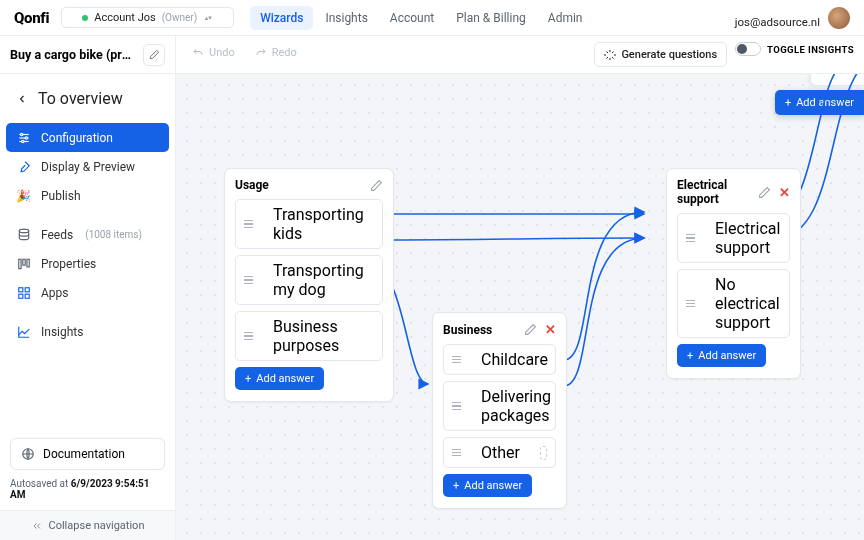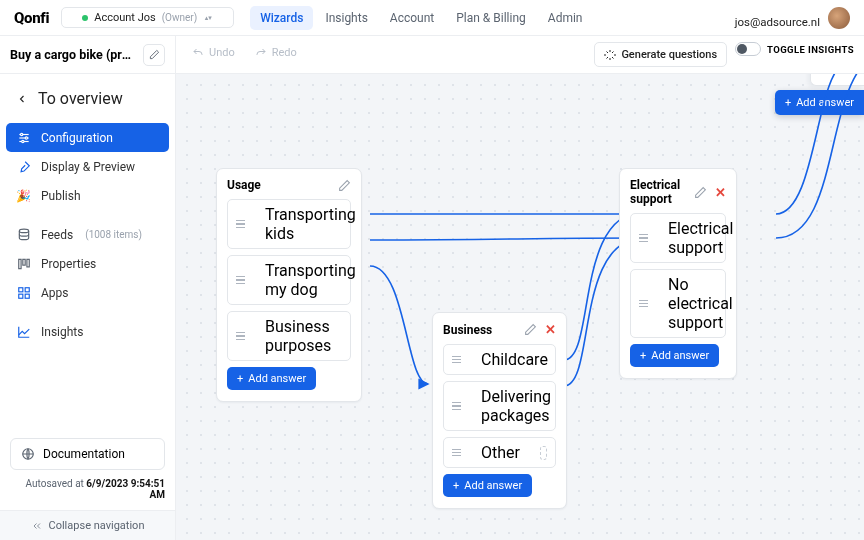--- a/index.html
+++ b/index.html
@@ -29,21 +29,21 @@
 .side{position:absolute;left:0;top:74px;width:176px;bottom:0;border-right:1px solid #eceef1;background:#fff;display:flex;flex-direction:column}
 .sidetop{padding:8px 10px;display:flex;flex-direction:column;gap:1px}
 .toov{display:flex;align-items:center;gap:10px;font-size:16px;color:#222;padding:7px 6px;cursor:pointer}
 .navitem{display:flex;align-items:center;gap:10px;padding:7px 10px;margin:0 6px;border-radius:5px;font-size:12px;color:#333;cursor:pointer}
 .navitem.active{background:#1662e6;color:#fff}
 .navitem .cnt{color:#9aa2ad;font-size:10px;margin-left:2px}
 .navitem.active svg{stroke:#fff;fill:none}
 .navicon{width:15px;height:15px;flex:0 0 auto;display:flex;align-items:center;justify-content:center}
 .sidebot{margin-top:auto;padding:10px}
 .docbtn{border:1px solid #e3e6ea;border-radius:6px;padding:8px 10px;display:flex;align-items:center;gap:8px;font-size:12px}
-.autos{font-size:10px;color:#5b6470;text-align:right;margin-top:8px}
+.autos{font-size:10px;color:#5b6470;text-align:left;margin-top:8px}
 .autos b{color:#111}
 .collapse{border-top:1px solid #eceef1;background:#f6f8fa;font-size:11px;color:#5b6470;text-align:right;padding:8px 0;display:flex;align-items:center;justify-content:center;gap:6px}
 
 .canvas{position:absolute;left:176px;right:0;top:74px;bottom:0;background:#f3f5f8;overflow:hidden}
 .canvas::before{content:"";position:absolute;inset:0;background-image:radial-gradient(#dfe3e9 1px,transparent 1px);background-size:14px 14px;background-position:4px 4px}
 svg.wires{position:absolute;inset:0;width:100%;height:100%;pointer-events:none}
 .card{position:absolute;background:#fff;border:1px solid #e3e6ea;border-radius:7px;box-shadow:0 1px 2px rgba(20,30,50,.05);padding:9px 10px 11px}
 .cardhead{display:flex;align-items:center;justify-content:space-between;margin-bottom:7px}
 .cardtitle{font-weight:700;font-size:12px}
 .cardicons{display:flex;gap:8px;align-items:center}
@@ -236,21 +236,21 @@
       </defs>
     <path d="M194 140 C 320 140, 340 140, 468 140" stroke="#1662e6" stroke-width="1.6" fill="none" marker-end="url(#ah)"></path>
     <path d="M194 166 C 330 166, 350 164, 468 164" stroke="#1662e6" stroke-width="1.6" fill="none" marker-end="url(#ah)"></path>
     <path d="M194 192 C 230 192, 230 310, 252 310" stroke="#1662e6" stroke-width="1.6" fill="none" marker-end="url(#ah)"></path>
     <path d="M388 286 C 420 286, 398 138, 468 138" stroke="#1662e6" stroke-width="1.6" fill="none" marker-end="url(#ah)"></path>
     <path d="M388 312 C 420 312, 398 164, 468 164" stroke="#1662e6" stroke-width="1.6" fill="none" marker-end="url(#ah)"></path>
     <path d="M600 140 C 640 140, 640 0, 668 -10" stroke="#1662e6" stroke-width="1.6" fill="none"></path>
     <path d="M600 164 C 660 164, 650 30, 688 -10" stroke="#1662e6" stroke-width="1.6" fill="none"></path>
   </svg>
 
-  <div class="card" style="left:40px;top:94px;width:146px">
+  <div class="card" style="left:48px;top:94px;width:170px">
     <div class="cardhead">
       <div class="cardtitle">Usage</div>
       <div class="cardicons">
           <svg class="penc" viewBox="0 0 24 24" fill="none" stroke="currentColor" stroke-width="2">
             <path d="M17 3l4 4L7 21H3v-4L17 3z"></path>
           </svg>
         </div>
     </div>
     <div class="answer">
         <span class="grip">
@@ -316,21 +316,21 @@
         </span>
         <span>Other</span>
         <span class="flagbox"></span>
       </div>
     <button class="addans">
         <span>+</span>
         <span>Add answer</span>
       </button>
   </div>
 
-  <div class="card" style="left:443px;top:94px;width:118px">
+  <div class="card" style="left:490px;top:94px;width:135px">
     <div class="cardhead">
       <div class="cardtitle">Electrical support</div>
       <div class="cardicons">
         <svg class="penc" viewBox="0 0 24 24" fill="none" stroke="currentColor" stroke-width="2">
             <path d="M17 3l4 4L7 21H3v-4L17 3z"></path>
           </svg>
         <span class="xicon">✕</span>
       </div>
     </div>
     <div class="answer">

